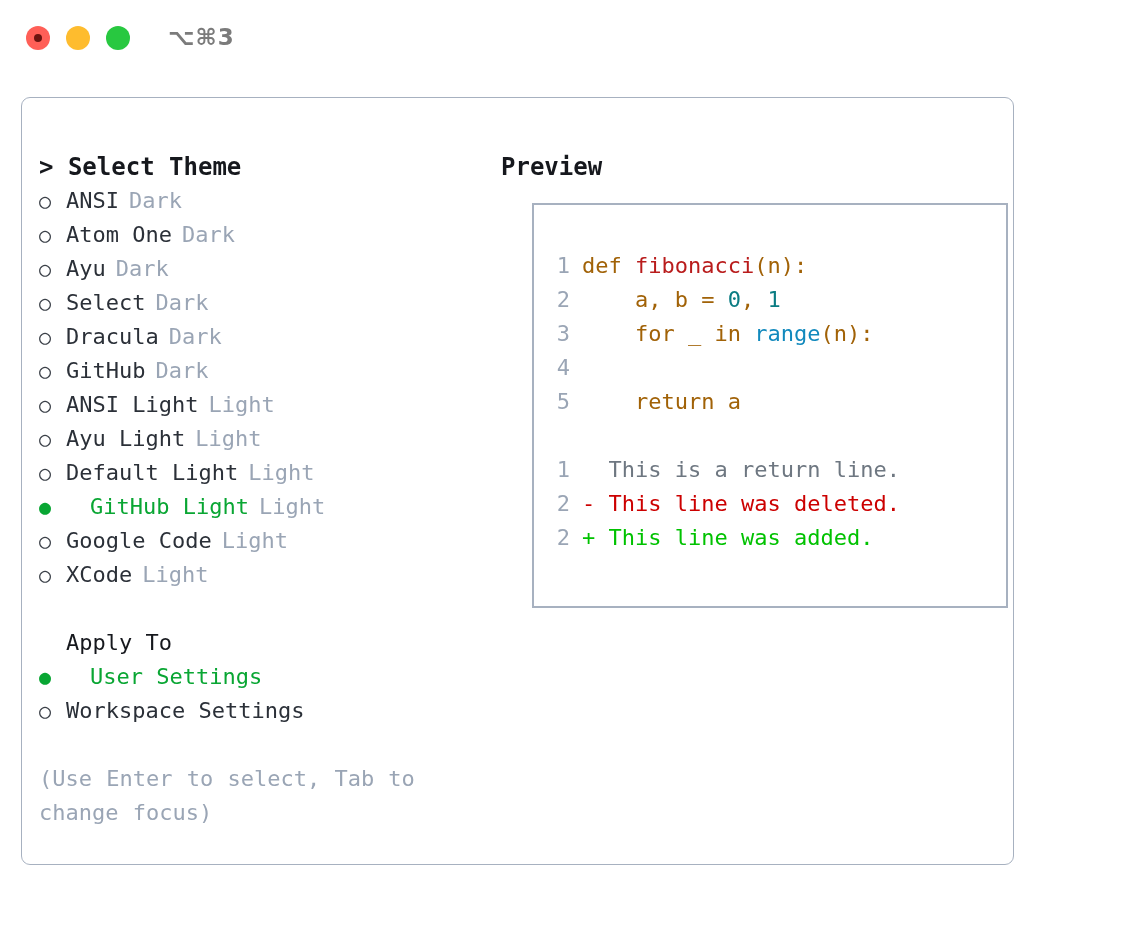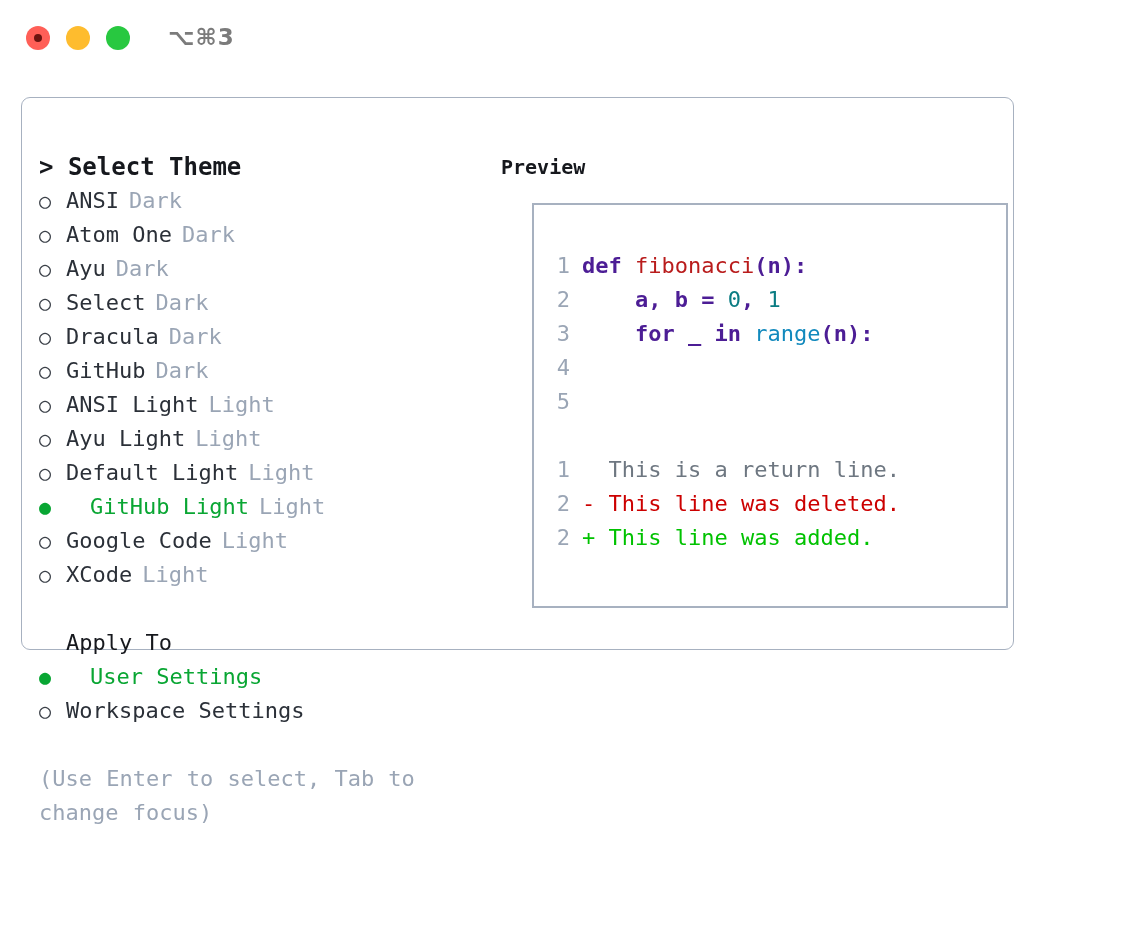--- a/index.html
+++ b/index.html
@@ -70,21 +70,21 @@
     letter-spacing: 1px;
     font-family: "DejaVu Sans", sans-serif;
   }
 
   
   .panel {
     position: absolute;
     left: 21px;
     top: 97px;
     width: 993px;
-    height: 553px;
+    height: 768px;
     border: 1px solid #a7b1c0;
     border-radius: 9px;
     box-sizing: border-box;
     background: #ffffff;
   }
 
   .col-left {
     position: absolute;
     left: 17px;
     top: 52px;
@@ -147,21 +147,21 @@
     font-size: 22px;
     color: #9aa5b5;
     line-height: 34px;
     width: 420px;
     white-space: normal;
     word-spacing: 1px;
   }
 
   
   .preview-title {
-    font-size: 20px;
+    font-size: 24px;
     font-weight: bold;
     color: #16181d;
     line-height: 34px;
   }
   .preview-box {
     position: absolute;
     left: 31px;
     top: 53px;
     width: 476px;
     height: 405px;
@@ -180,21 +180,21 @@
     display: flex;
     white-space: pre;
   }
   .lineno {
     display: inline-block;
     width: 22px;
     text-align: right;
     color: #9aa5b5;
     margin-right: 12px;
   }
-  .tok-plain { color: #4c1d95; font-weight: bold; }
+  .tok-plain { color: #a16207; }
   .tok-fn    { color: #b91c1c; }
   .tok-num   { color: #0b7c83; }
   .tok-kw    { color: #1189bd; }
   .diff-ctx  { color: #6e7781; }
   .diff-del  { color: #cc0000; }
   .diff-add  { color: #00c200; }
   .blank-line { height: 34px; }
 </style>
 </head>
 <body>
@@ -240,21 +240,21 @@
 
     <div class="col-right">
       <div class="preview-title">Preview</div>
       <div class="preview-box">
         <div class="code">
           <div id="code-block">
               <div class="code-line"><span class="lineno">1</span><span><span class="tok-plain">def </span><span class="tok-fn">fibonacci</span><span class="tok-plain">(n):</span></span></div>
               <div class="code-line"><span class="lineno">2</span><span><span class="tok-plain">    a, b = </span><span class="tok-num">0</span><span class="tok-plain">, </span><span class="tok-num">1</span></span></div>
               <div class="code-line"><span class="lineno">3</span><span><span class="tok-plain">    for _ in </span><span class="tok-kw">range</span><span class="tok-plain">(n):</span></span></div>
               <div class="code-line"><span class="lineno">4</span></div>
-              <div class="code-line"><span class="lineno">5</span></div>
+              <div class="code-line"><span class="lineno">5</span><span><span class="tok-plain">    return a</span></span></div>
             </div>
           <div class="blank-line"></div>
           <div id="diff-block">
               <div class="code-line"><span class="lineno">1</span><span class="diff-ctx" style="white-space: pre;"> </span><span class="diff-ctx" style="white-space: pre;"> This is a return line.</span></div>
               <div class="code-line"><span class="lineno">2</span><span class="diff-del" style="white-space: pre;">-</span><span class="diff-del" style="white-space: pre;"> This line was deleted.</span></div>
               <div class="code-line"><span class="lineno">2</span><span class="diff-add" style="white-space: pre;">+</span><span class="diff-add" style="white-space: pre;"> This line was added.</span></div>
             </div>
         </div>
       </div>
     </div>

